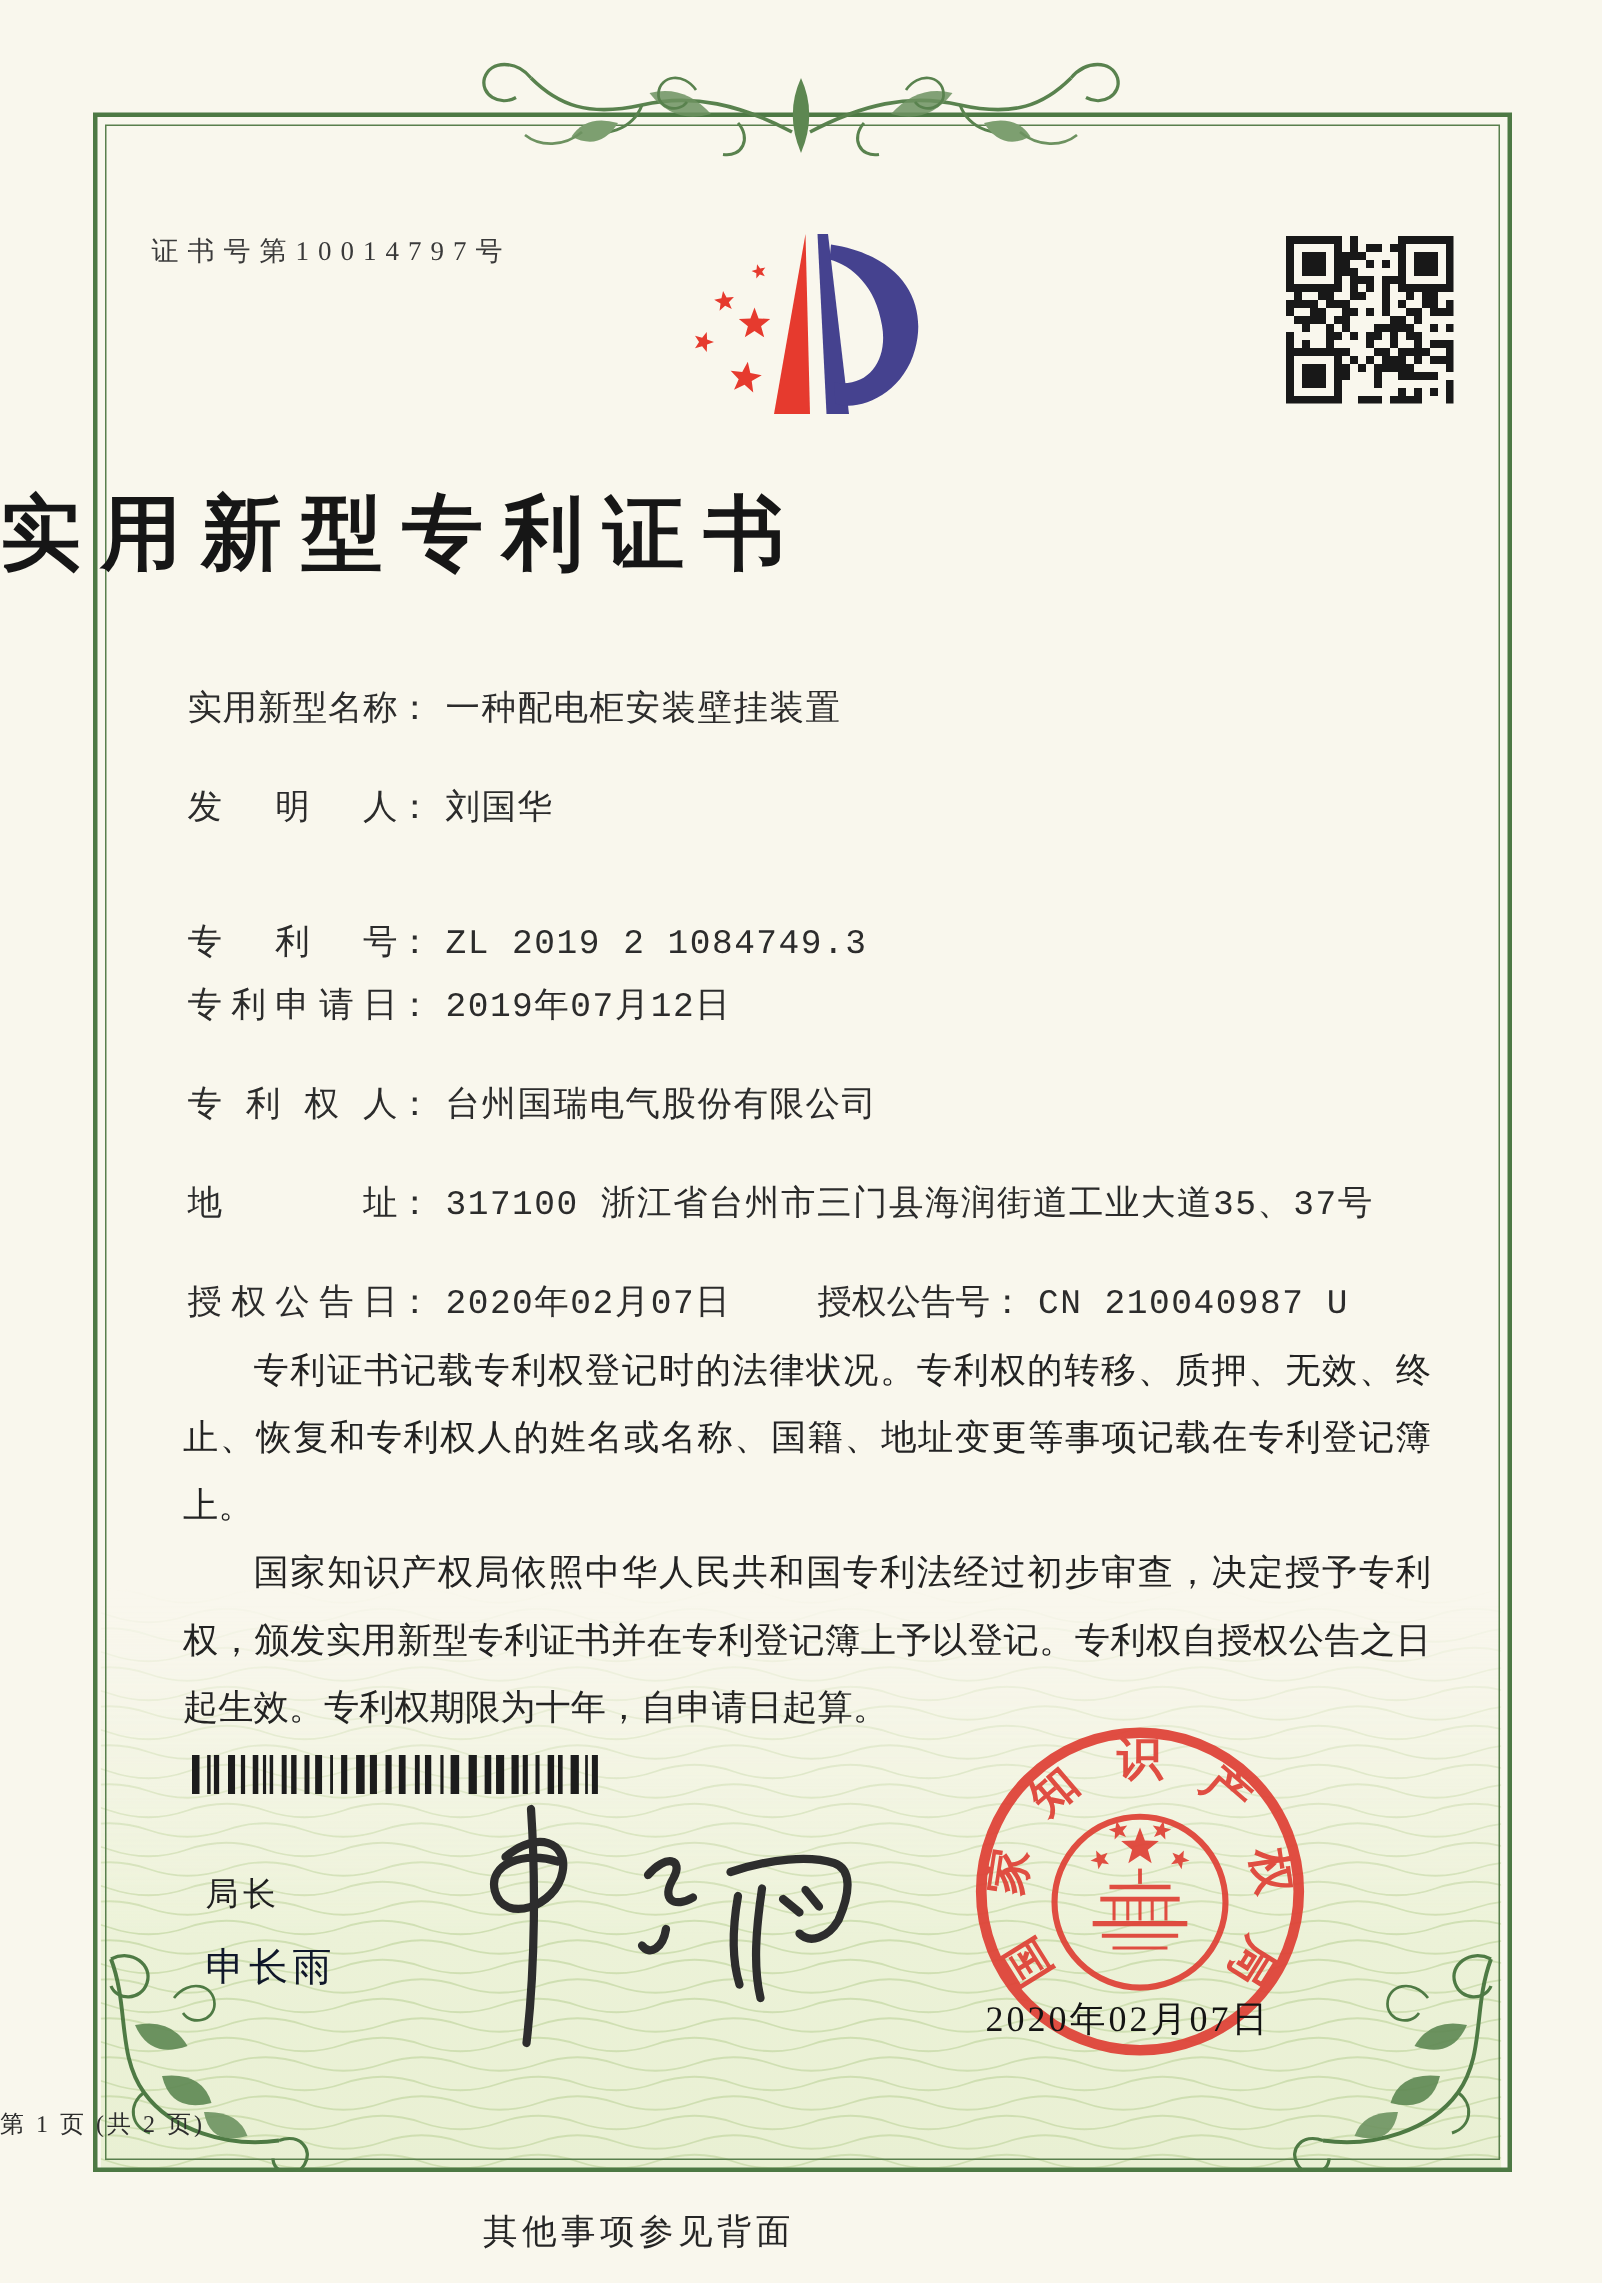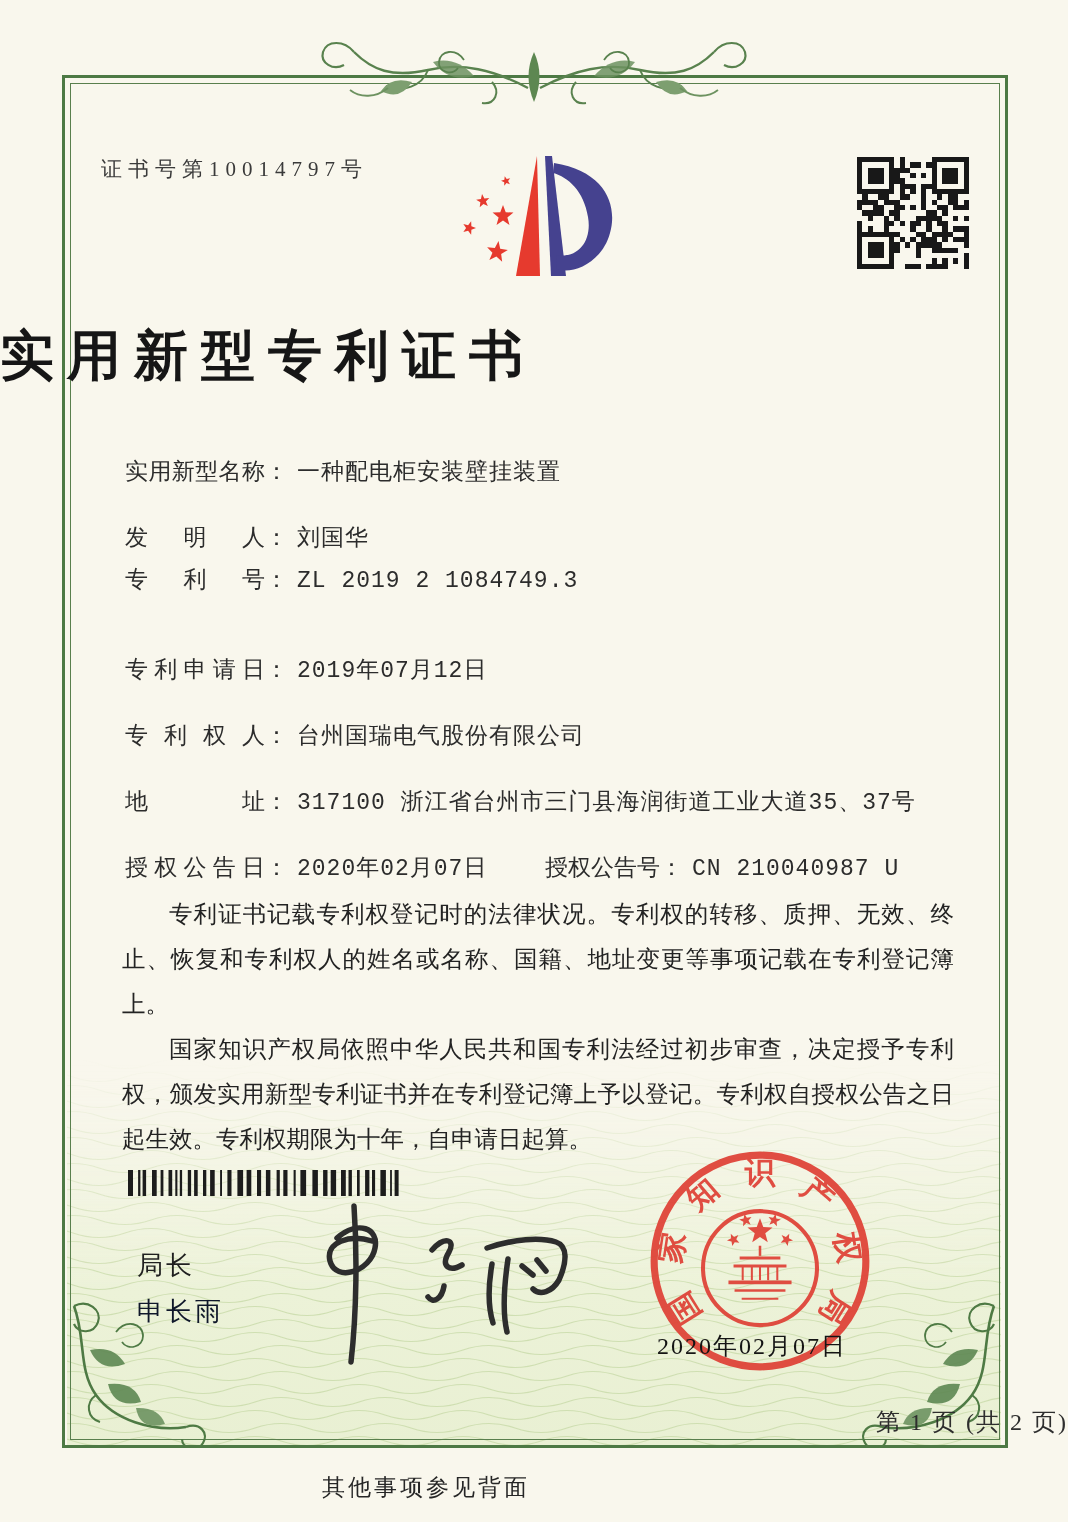--- a/index.html
+++ b/index.html
@@ -21,21 +21,21 @@
   }
 
   
   .frame { position:absolute; left:62px; top:75px; width:946px; height:1373px; border:3px solid #4d7944; }
   .frame-inner { position:absolute; left:70px; top:83px; width:930px; height:1357px; border:1px solid #597f4d; }
 
   .ornament-top { position:absolute; left:299px; top:26px; }
   .ornament-bl { position:absolute; left:56px; top:1298px; }
   .ornament-br { position:absolute; left:862px; top:1298px; }
 
-  .cert-no { position:absolute; left:101px; top:155px; font-size:21px; letter-spacing:6px; color:#3a3a3a; }
+  .cert-no { position:absolute; left:101px; top:155px; font-size:18px; letter-spacing:6px; color:#3a3a3a; }
 
   .logo { position:absolute; left:440px; top:143px; }
   .qr   { position:absolute; left:857px; top:157px; }
 
   .title {
     position:absolute; left:0; top:320px; width:1068px; margin:0;
     text-align:left; font-size:54px; font-weight:bold; letter-spacing:13px;
     color:#161616;
   }
 
@@ -47,32 +47,32 @@
   .grp2 { position:absolute; left:420px; top:0; white-space:nowrap; }
 
   .body-text { position:absolute; left:122px; top:892px; width:832px; }
   .body-text p {
     margin:0; font-size:23.5px; line-height:45px; color:#232323;
     text-align:justify; text-indent:2em;
   }
 
   .barcode { position:absolute; left:128px; top:1170px; }
 
-  .signer-title { position:absolute; left:137px; top:1248px; font-size:26px; color:#1f1f1f;
+  .signer-title { position:absolute; left:137px; top:1248px; font-size:22px; color:#1f1f1f;
     font-family:"Liberation Sans","DejaVu Sans",sans-serif; letter-spacing:3px; }
   .signer-name  { position:absolute; left:137px; top:1294px; font-size:26px; color:#0f172a;
     font-family:"Liberation Sans","DejaVu Sans",sans-serif; letter-spacing:3px; }
 
   .signature { position:absolute; left:282px; top:1190px; }
 
   .seal { position:absolute; left:645px; top:1146px; opacity:.93; }
   .seal-date { position:absolute; left:657px; top:1330px; font-size:24px; color:#141414; letter-spacing:2px; }
 
-  .page-num { position:absolute; left:0; top:1406px; width:1068px; text-align:right;
-    font-size:24px; color:#2e2e2e; letter-spacing:2px; }
+  .page-num { position:absolute; left:0; top:1406px; width:1068px; text-align:left;
+    font-size:16px; color:#2e2e2e; letter-spacing:2px; }
   .footer-note { position:absolute; left:0; top:1472px; width:852px; text-align:center;
     font-size:23px; color:#262626; letter-spacing:3px; }
 </style>
 </head>
 <body>
 
 <div class="page">
 
   <div class="guilloche">
     <svg id="waves" width="934" height="388">
@@ -405,21 +405,21 @@
 
   <h1 class="title">实用新型专利证书</h1>
 
   <div class="rows">
     <div class="row" style="top:456px">
       <span class="lbl">实用新型名称</span><span class="cln">：</span><span class="val">一种配电柜安装壁挂装置</span>
     </div>
     <div class="row" style="top:522px">
       <span class="lbl">发明人</span><span class="cln">：</span><span class="val">刘国华</span>
     </div>
-    <div class="row" style="top:564px">
+    <div class="row" style="top:612px">
       <span class="lbl">专利号</span><span class="cln">：</span><span class="val">ZL 2019 2 1084749.3</span>
     </div>
     <div class="row" style="top:654px">
       <span class="lbl">专利申请日</span><span class="cln">：</span><span class="val">2019年07月12日</span>
     </div>
     <div class="row" style="top:720px">
       <span class="lbl">专利权人</span><span class="cln">：</span><span class="val">台州国瑞电气股份有限公司</span>
     </div>
     <div class="row" style="top:786px">
       <span class="lbl">地址</span><span class="cln">：</span><span class="val">317100 浙江省台州市三门县海润街道工业大道35、37号</span>

